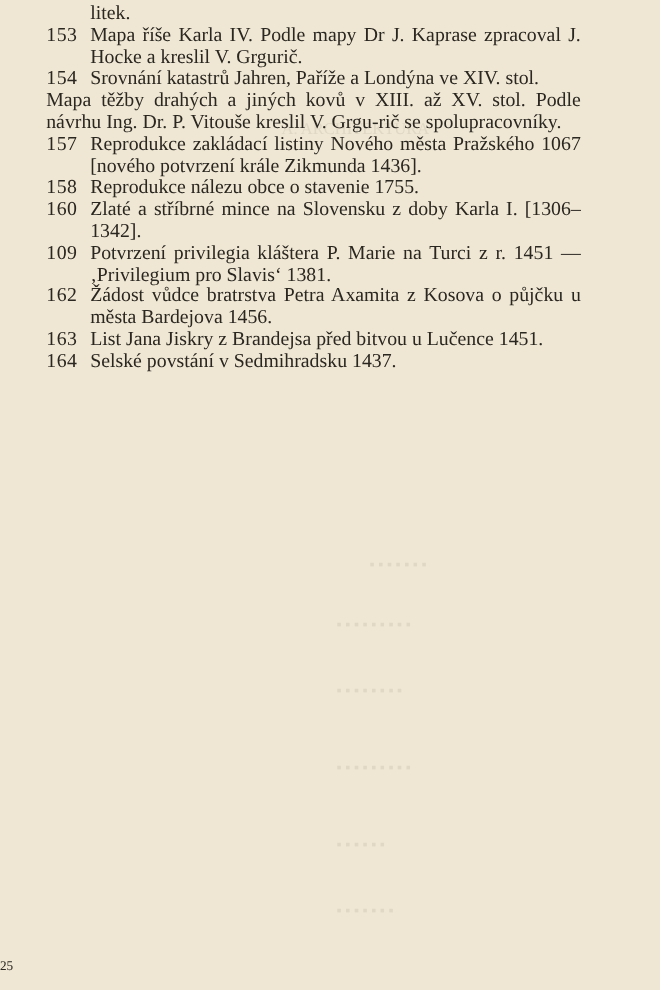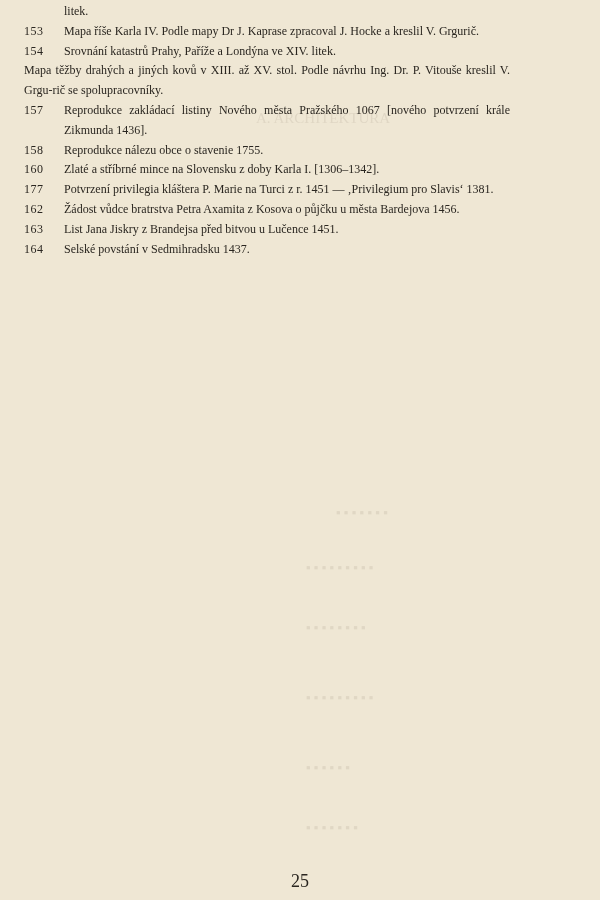--- a/index.html
+++ b/index.html
@@ -14,30 +14,30 @@
     position: absolute; left: 0; top: 0; width: 600px; height: 900px;
   }
   .ghost {
     position: absolute; left: 6px; top: 0; width: 600px; height: 900px;
     pointer-events: none;
   }
   .ghost span {
     position: absolute; color: rgba(120,110,90,0.13); font-size: 13px; white-space: nowrap;
   }
   .list {
-    position: absolute; left: 24px; top: 0; width: 486px;
-    font-size: 12px; line-height: 19.8px;
+    position: absolute; left: 42px; top: 0; width: 486px;
+    font-size: 18px; line-height: 19.8px;
   }
   .entry { display: flex; }
   .num { width: 40px; flex: none; letter-spacing: 0.5px; }
   .text { flex: 1; text-align: justify; }
   .cont { padding-left: 40px; }
   .pagenum {
     position: absolute; left: 0; width: 600px; top: 871px;
-    text-align: center; font-size: 18px;
+    font-size: 12px;
   }
 </style>
 </head>
 <body>
 
 <div class="page">
 
   <div class="ghost">
     <span style="left:250px;top:110px;font-size:15px;">A. ARCHITEKTURA</span>
     <span style="left:330px;top:505px;">▪ ▪ ▪ ▪ ▪ ▪ ▪</span>
@@ -50,39 +50,39 @@
 
   <div class="list">
     <div class="cont" style="margin-top:2px;">litek.</div>
 
     <div class="entry">
       <span class="num">153</span>
       <span class="text">Mapa říše Karla IV. Podle mapy Dr J. Kaprase zpracoval J. Hocke a kreslil V. Grgurič.</span>
     </div>
     <div class="entry">
       <span class="num">154</span>
-      <span class="text">Srovnání katastrů Prahy, Paříže a Londýna ve XIV. litek.</span>
+      <span class="text">Srovnání katastrů Jahren, Paříže a Londýna ve XIV. stol.</span>
     </div>
     <div class="entry">
       <span class="text">Mapa těžby drahých a jiných kovů v XIII. až XV. stol. Podle návrhu Ing. Dr. P. Vitouše kreslil V. Grgu-rič se spolupracovníky.</span>
     </div>
     <div class="entry">
       <span class="num">157</span>
       <span class="text">Reprodukce zakládací listiny Nového města Pražského 1067 [nového potvrzení krále Zikmunda 1436].</span>
     </div>
     <div class="entry">
       <span class="num">158</span>
       <span class="text">Reprodukce nálezu obce o stavenie 1755.</span>
     </div>
     <div class="entry">
       <span class="num">160</span>
       <span class="text">Zlaté a stříbrné mince na Slovensku z doby Karla I. [1306–1342].</span>
     </div>
     <div class="entry">
-      <span class="num">177</span>
+      <span class="num">109</span>
       <span class="text">Potvrzení privilegia kláštera P. Marie na Turci z r. 1451 — ‚Privilegium pro Slavis‘ 1381.</span>
     </div>
     <div class="entry">
       <span class="num">162</span>
       <span class="text">Žádost vůdce bratrstva Petra Axamita z Kosova o půjčku u města Bardejova 1456.</span>
     </div>
     <div class="entry">
       <span class="num">163</span>
       <span class="text">List Jana Jiskry z Brandejsa před bitvou u Lučence 1451.</span>
     </div>

